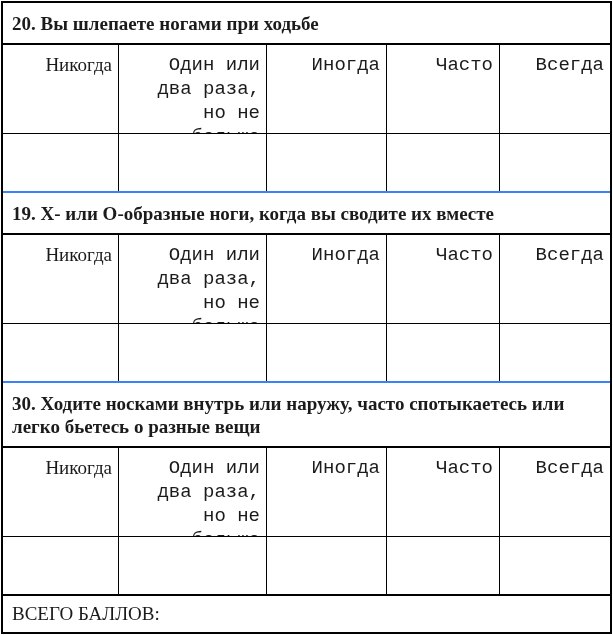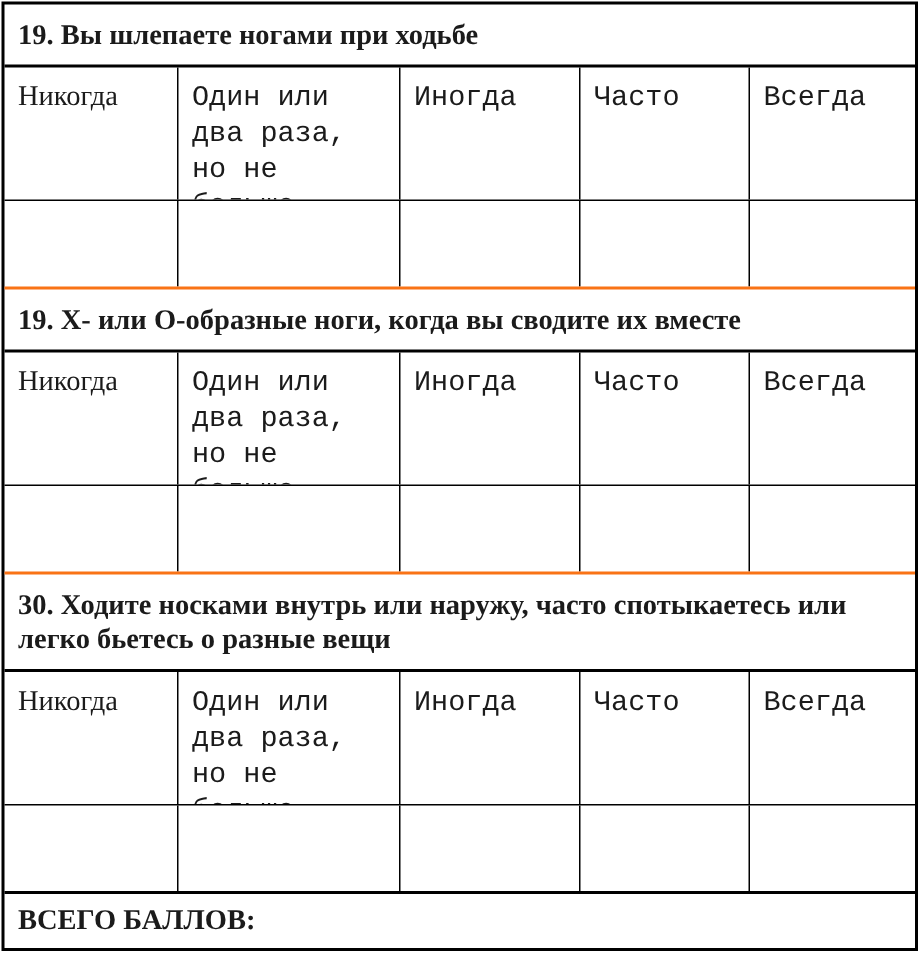--- a/index.html
+++ b/index.html
@@ -17,35 +17,36 @@
     box-sizing: border-box;
     width: 611px;
     height: 633px;
     margin: 1px;
     border: 2px solid #000000;
     background: #ffffff;
     display: flex;
     flex-direction: column;
   }
   .q-block { flex: 0 0 auto; }
-  .q-block + .q-block { border-top: 2px solid #f97316; }
+  .q-block + .q-block { border-top: 2px solid #3b82f6; }
 
   .q-title {
     box-sizing: border-box;
     min-height: 41px;
     padding: 9px 14px 8px 9px;
     font-size: 19px;
     line-height: 23px;
     font-weight: bold;
     border-bottom: 2px solid #000000;
   }
 
   .grid-row {
     display: grid;
     grid-template-columns: 115px 148px 120px 113px 1fr;
+    text-align: right;
   }
   .grid-row .cell { box-sizing: border-box; }
   .grid-row .cell + .cell { border-left: 1px solid #000000; font-family: Liberation Mono, monospace; }
 
   .options-row { height: 88px; }
   .options-row .cell {
     padding: 8px 6px 4px 9px;
     font-size: 19px;
     line-height: 24px;
     white-space: pre-line;
@@ -58,30 +59,30 @@
   }
 
   .total-row {
     box-sizing: border-box;
     flex: 1 0 auto;
     min-height: 35px;
     border-top: 2px solid #000000;
     padding: 6px 9px 4px 9px;
     font-size: 19px;
     line-height: 23px;
-    font-weight: bold;
+    font-weight: normal;
   }
 </style>
 </head>
 <body>
 
 <div class="form-table">
 
   <section class="q-block">
-    <div class="q-title">19. Вы шлепаете ногами при ходьбе</div>
+    <div class="q-title">20. Вы шлепаете ногами при ходьбе</div>
     <div class="grid-row options-row">
       <div class="cell">Никогда</div>
       <div class="cell">Один или
 два раза,
 но не больше</div>
       <div class="cell">Иногда</div>
       <div class="cell">Часто</div>
       <div class="cell">Всегда</div>
     </div>
     <div class="grid-row answer-row">

